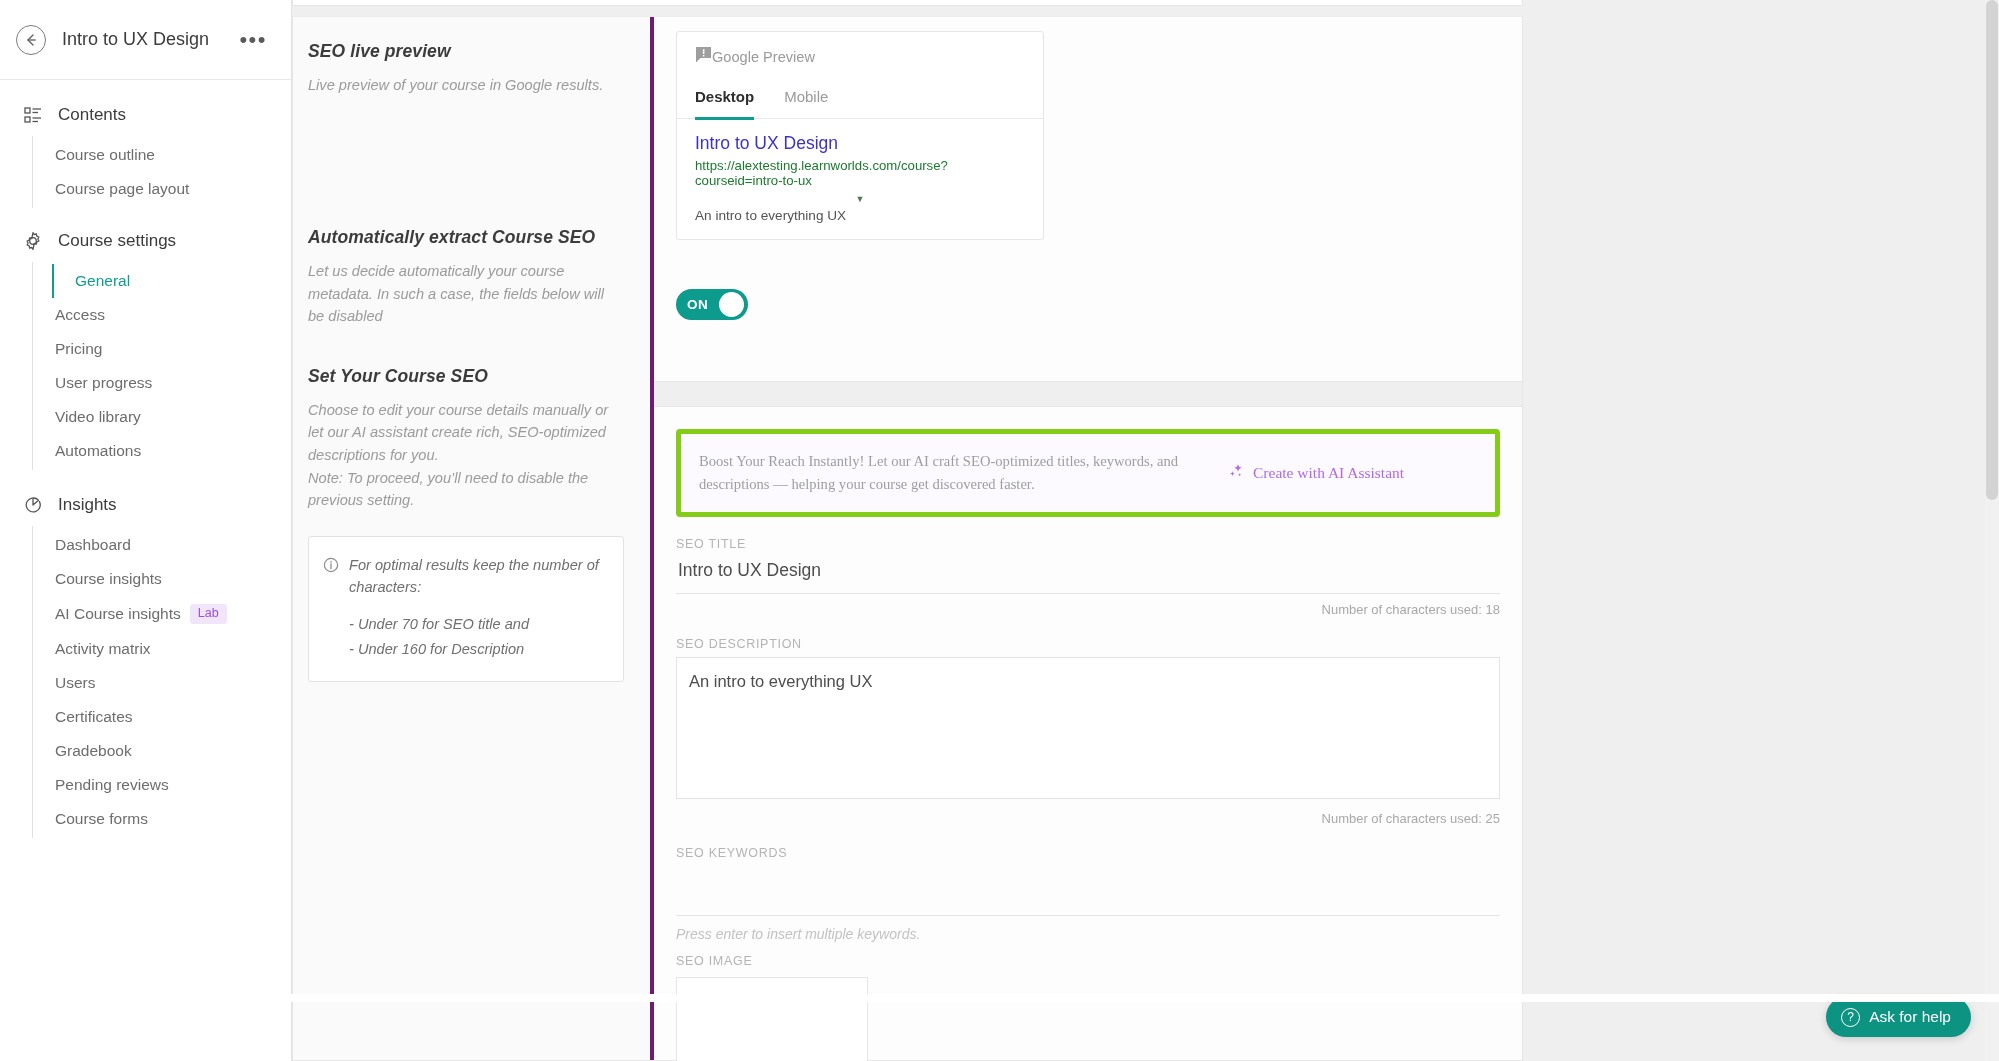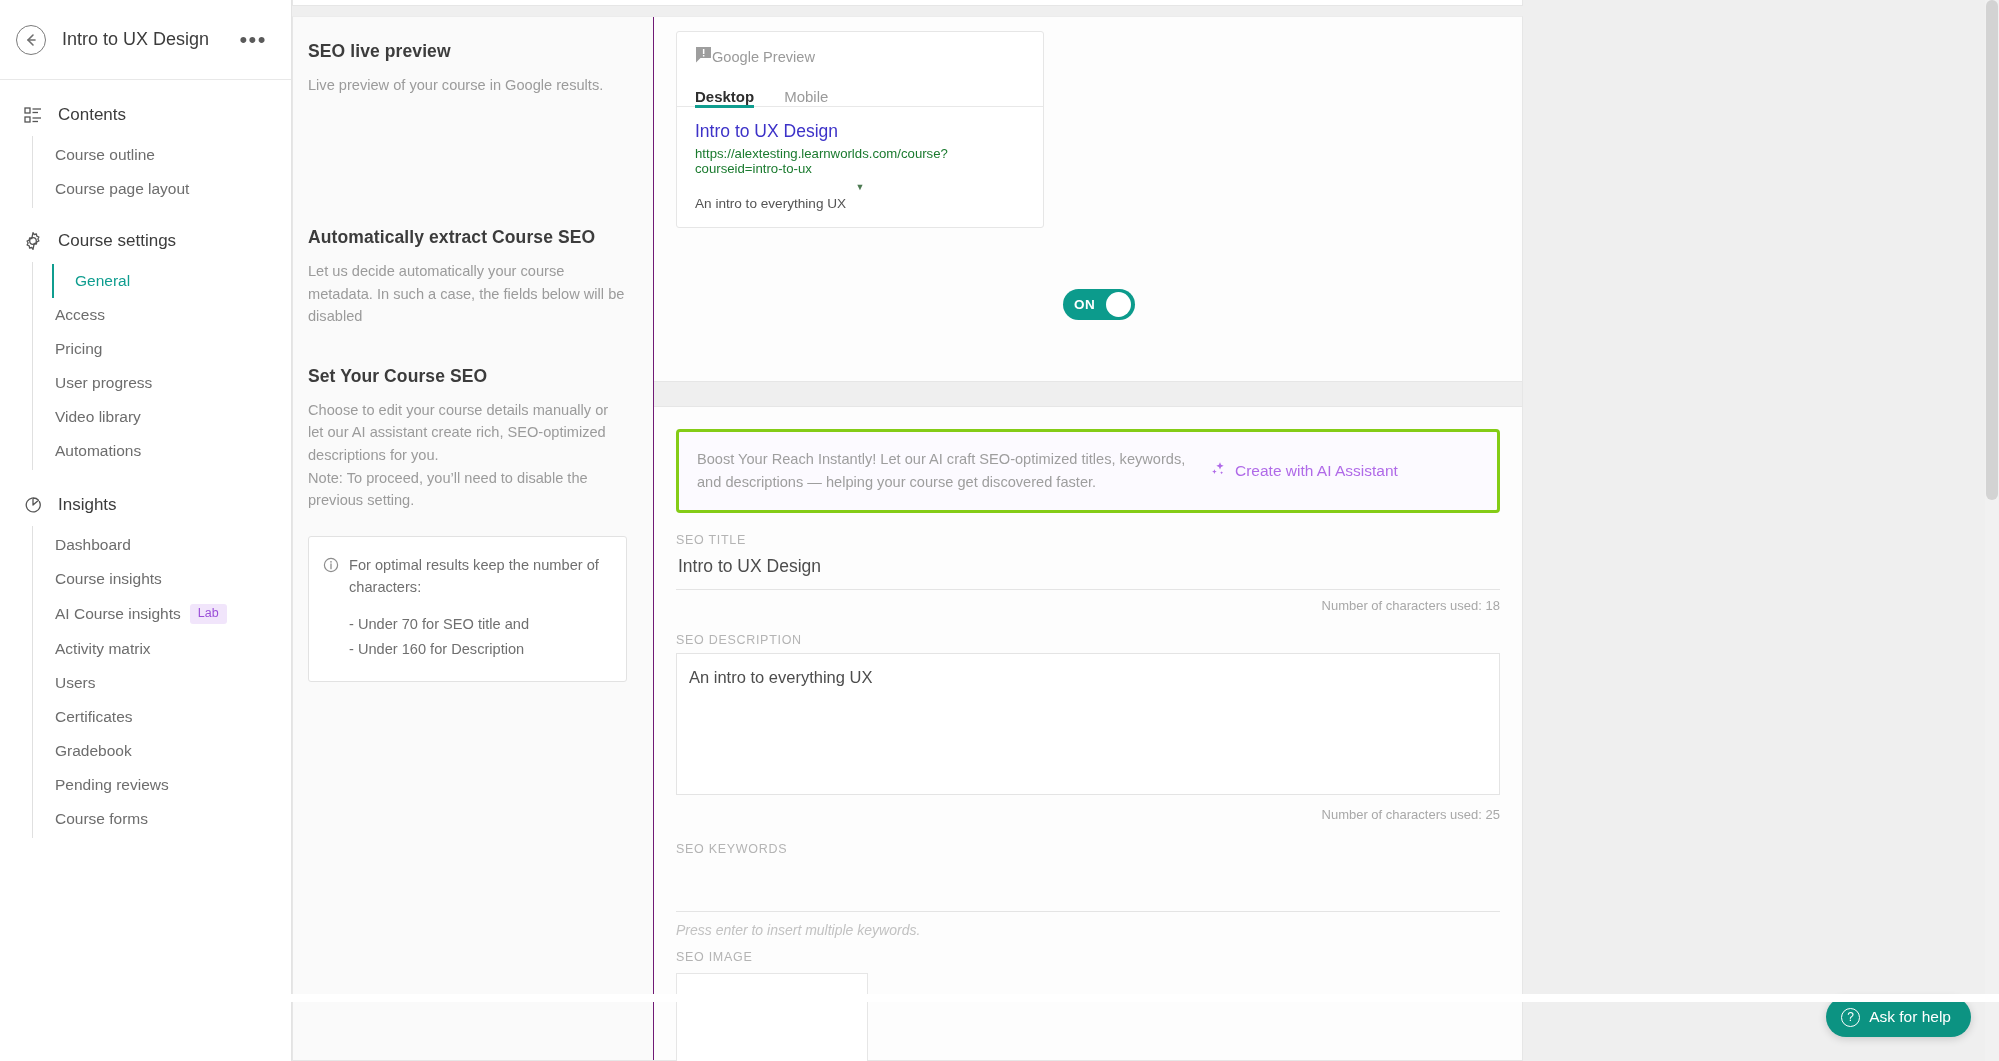--- a/index.html
+++ b/index.html
@@ -68,21 +68,21 @@
     position: absolute; left: 0px; top: -10px; width: 1231px; height: 16px;
     background: #ffffff; border: 1px solid #e6e6e6;
   }
   .panel {
     position: absolute; left: 0px; top: 16px; width: 1231px; height: 1045px;
     background: #ffffff; border: 1px solid #e6e6e6; border-top: 1px solid #ececec;
     display: flex;
   }
   .panel-left {
     width: 361px; flex: 0 0 361px; background: #fafafa;
-    border-right: 1px solid #701a75; padding: 24px 26px 0 15px;
+    border-right: 4px solid #701a75; padding: 24px 26px 0 15px; font-style: italic;
   }
   .panel-right { flex: 1; background: #fdfdfd; position: relative; }
 
   .sec-title { font-size: 17.5px; color: #3c3c3c; font-weight: bold; letter-spacing: 0.1px; }
   .sec-desc { font-size: 14.6px; color: #9b9b9b; line-height: 1.55; margin-top: 12px; }
 
   .block-seo-live { min-height: 186px; }
   .block-auto { margin-top: 0px; }
   .block-set { margin-top: 38px; }
 
@@ -99,45 +99,45 @@
   
   .preview-wrap { padding: 14px 0 0 22px; height: 272px; }
   .gbox {
     width: 368px; background: #ffffff; border: 1px solid #e6e6e6; border-radius: 3px;
     padding: 14px 0 0 0;
   }
   .gbox-head { display: flex; align-items: center; padding: 0 18px 0 18px; }
   .gbox-head .gtxt { font-size: 14.6px; color: #9a9a9a; }
   .gtabs { display: flex; gap: 30px; padding: 16px 18px 0 18px;
            border-bottom: 1px solid #e8e8e8; margin-top: 4px; position: relative; }
-  .gtab { font-size: 15px; color: #9a9a9a; padding-bottom: 0; cursor: pointer; }
+  .gtab { font-size: 15px; color: #9a9a9a; padding-bottom: 12px; cursor: pointer; }
   .gtab.active { color: #2e2e2e; font-weight: bold; border-bottom: 3px solid #0f9d8f; margin-bottom: -2px; }
   .gresult { padding: 14px 18px 16px 18px; }
   .gr-title { font-size: 17.5px; color: #3d32c8; line-height: 1.25; cursor: pointer; }
   .gr-url { font-size: 13.2px; color: #1a7a2e; margin-top: 3px; display: flex; align-items: center; gap: 6px; flex-direction: column; }
   .gr-url .caret { color: #4d7a52; font-size: 9px; }
   .gr-desc { font-size: 13.6px; color: #545454; margin-top: 4px; }
 
-  .toggle-wrap { padding: 0 0 0 22px; height: 92px; display: flex; align-items: flex-start; justify-content: center; }
+  .toggle-wrap { padding: 0 0 0 22px; height: 92px; display: flex; align-items: flex-start; }
   .toggle {
     width: 72px; height: 31px; border-radius: 16px; background: #0c9b8c;
     display: flex; align-items: center; justify-content: space-between;
     padding: 0 4px 0 0; cursor: pointer; position: relative;
   }
   .toggle .tlabel { color: #ffffff; font-size: 13.5px; font-weight: bold; margin-left: 11px; letter-spacing: .4px; }
   .toggle .knob { width: 25px; height: 25px; border-radius: 50%; background: #ffffff; }
 
   .divider-band { height: 26px; background: #efefef; border-top: 1px solid #e6e6e6;
                   border-bottom: 1px solid #e6e6e6; margin-left: -0px; }
 
   .form-area { padding: 22px 22px 0 22px; }
 
   .ai-banner {
-    border: 3px solid #84cc16; background: #fcfaff; border-radius: 4px;
-    padding: 16px 18px; display: flex; align-items: center; gap: 2px;
+    border: 5px solid #84cc16; background: #fcfaff; border-radius: 4px;
+    padding: 16px 18px; display: flex; align-items: center; gap: 18px; font-family: Liberation Serif, serif;
   }
   .ai-text { font-size: 14.6px; color: #9e9e9e; line-height: 1.56; flex: 1; max-width: 510px; }
   .ai-cta { display: flex; align-items: center; gap: 8px; color: #b06ae8; font-size: 15.5px; cursor: pointer; white-space: nowrap; }
 
   .fld-label { font-size: 12.5px; color: #b4b4b4; letter-spacing: .7px; margin-top: 20px; }
   .fld-input {
     border: none; border-bottom: 1px solid #e4e4e4; background: transparent;
     width: 100%; font-size: 17.5px; color: #4d4d4d; padding: 9px 0 12px 2px;
     font-family: "Liberation Sans", sans-serif; outline: none;
   }

